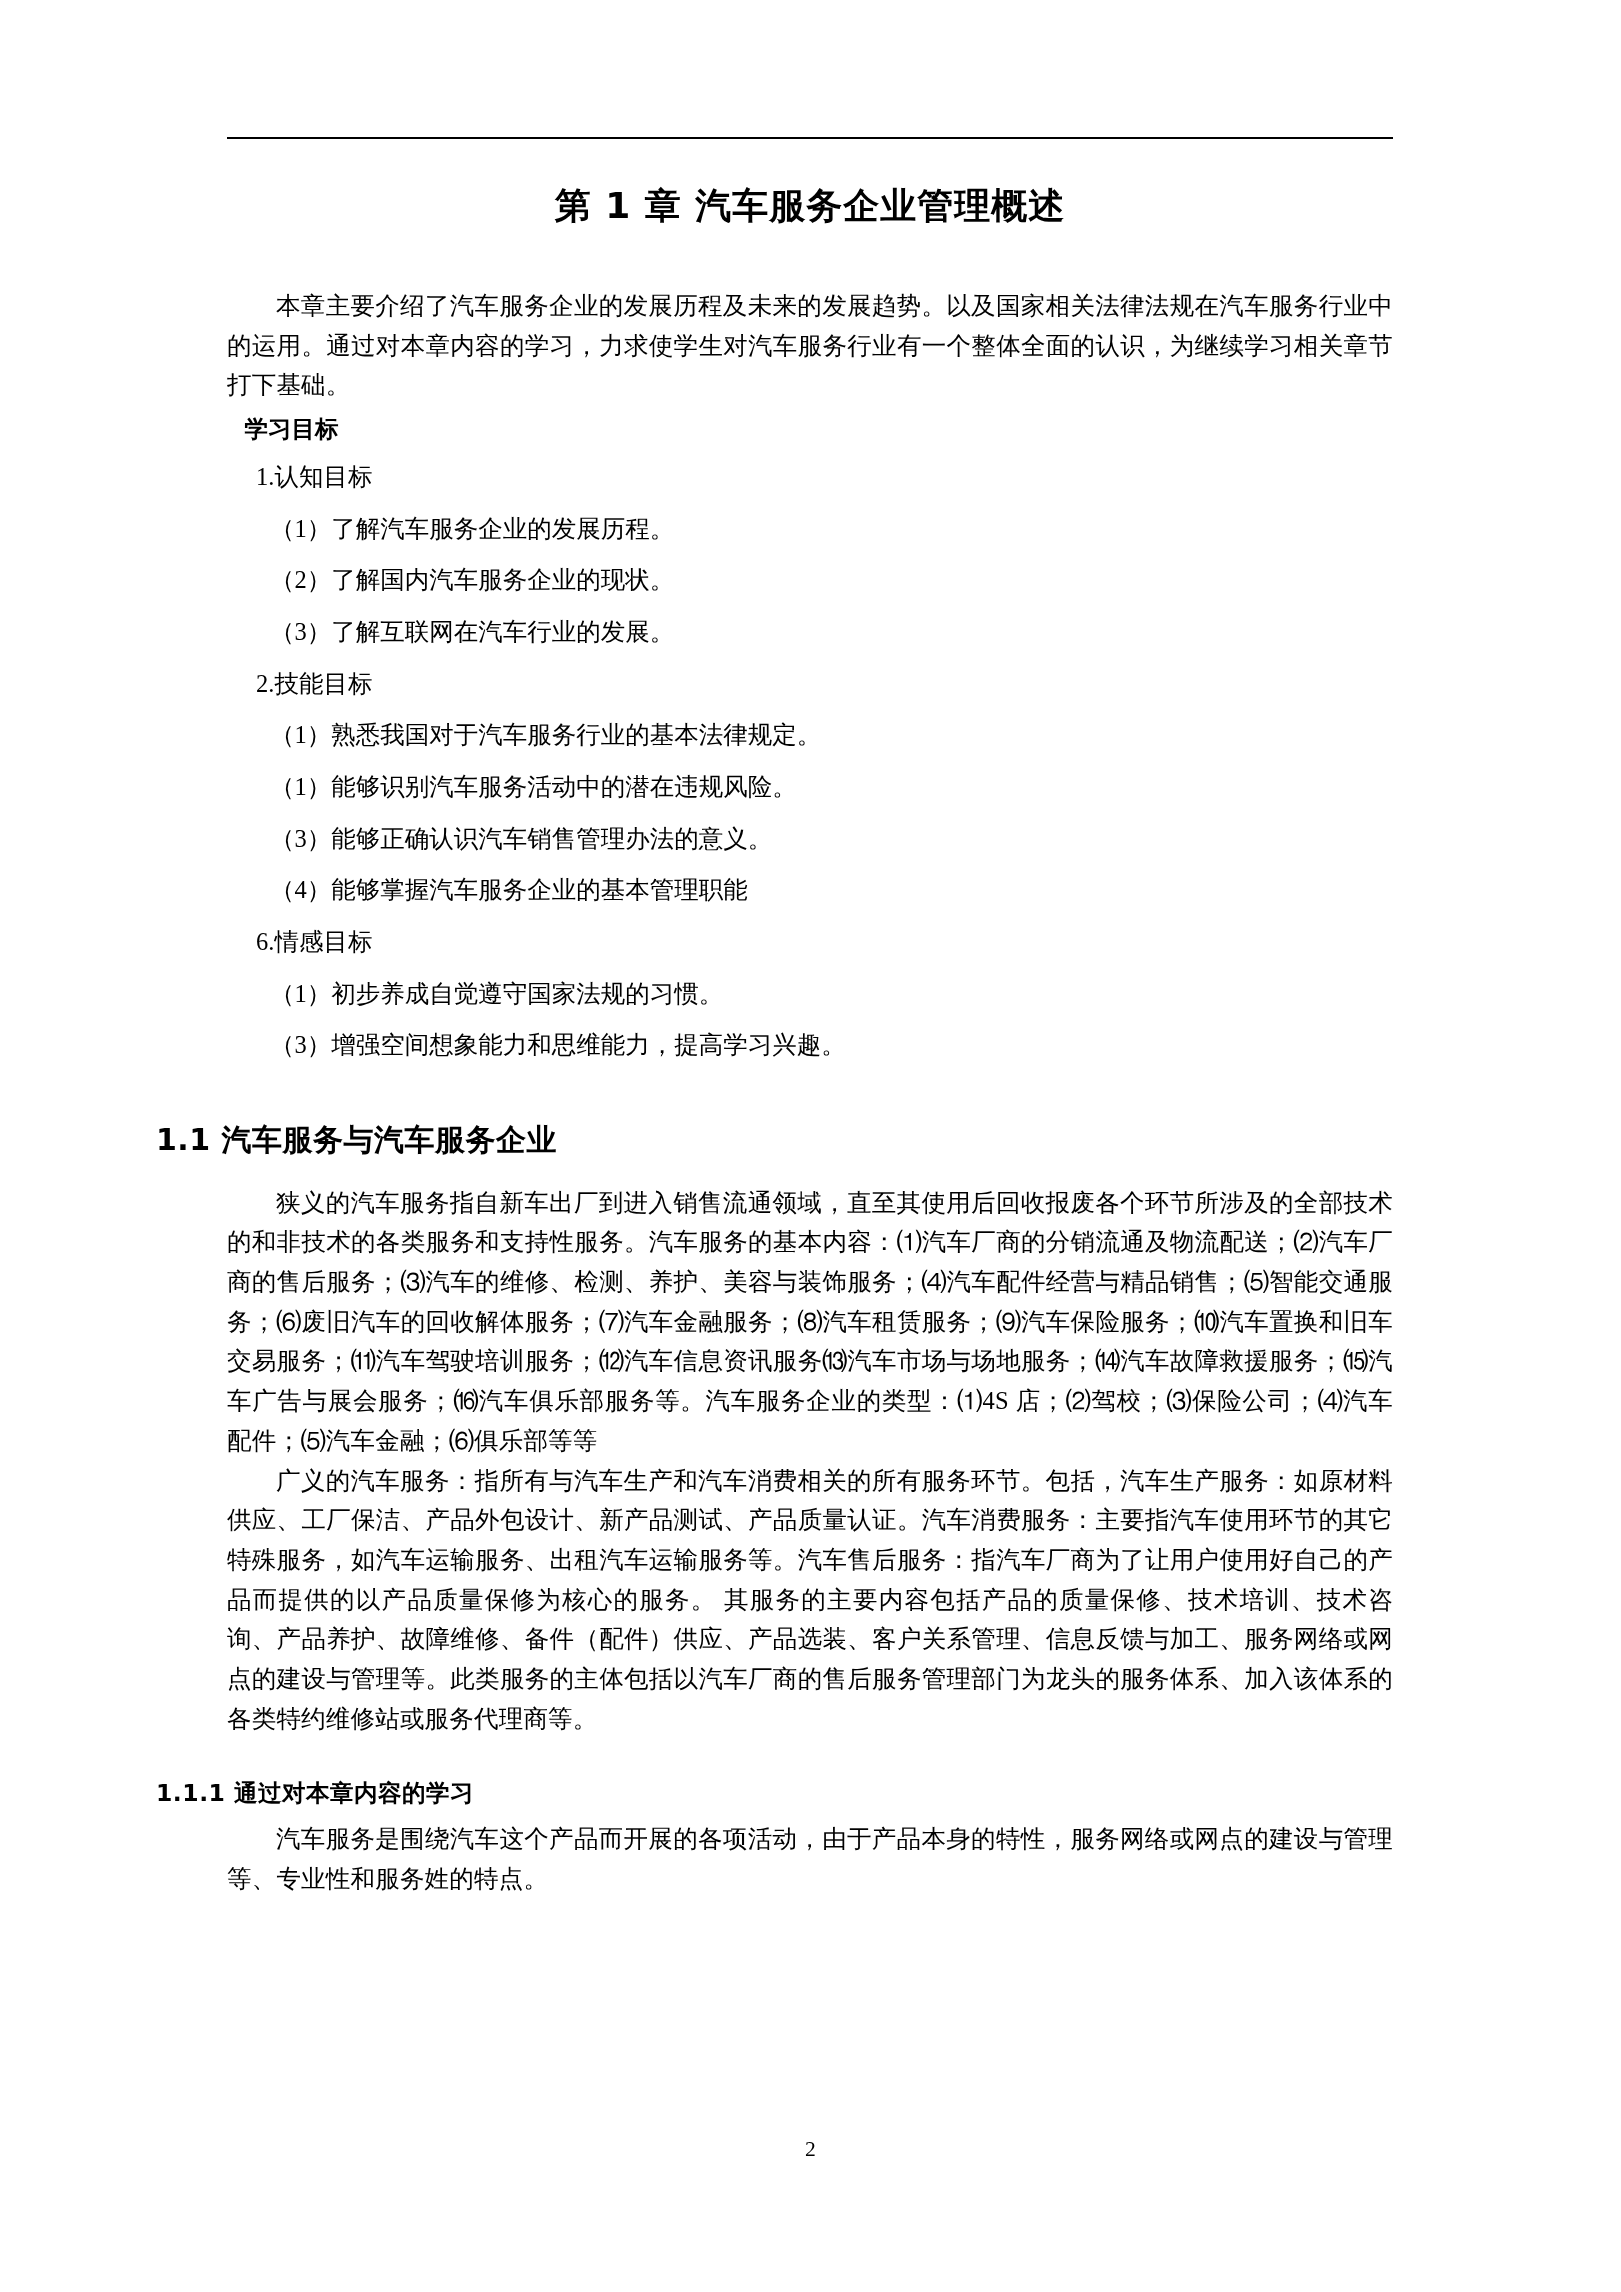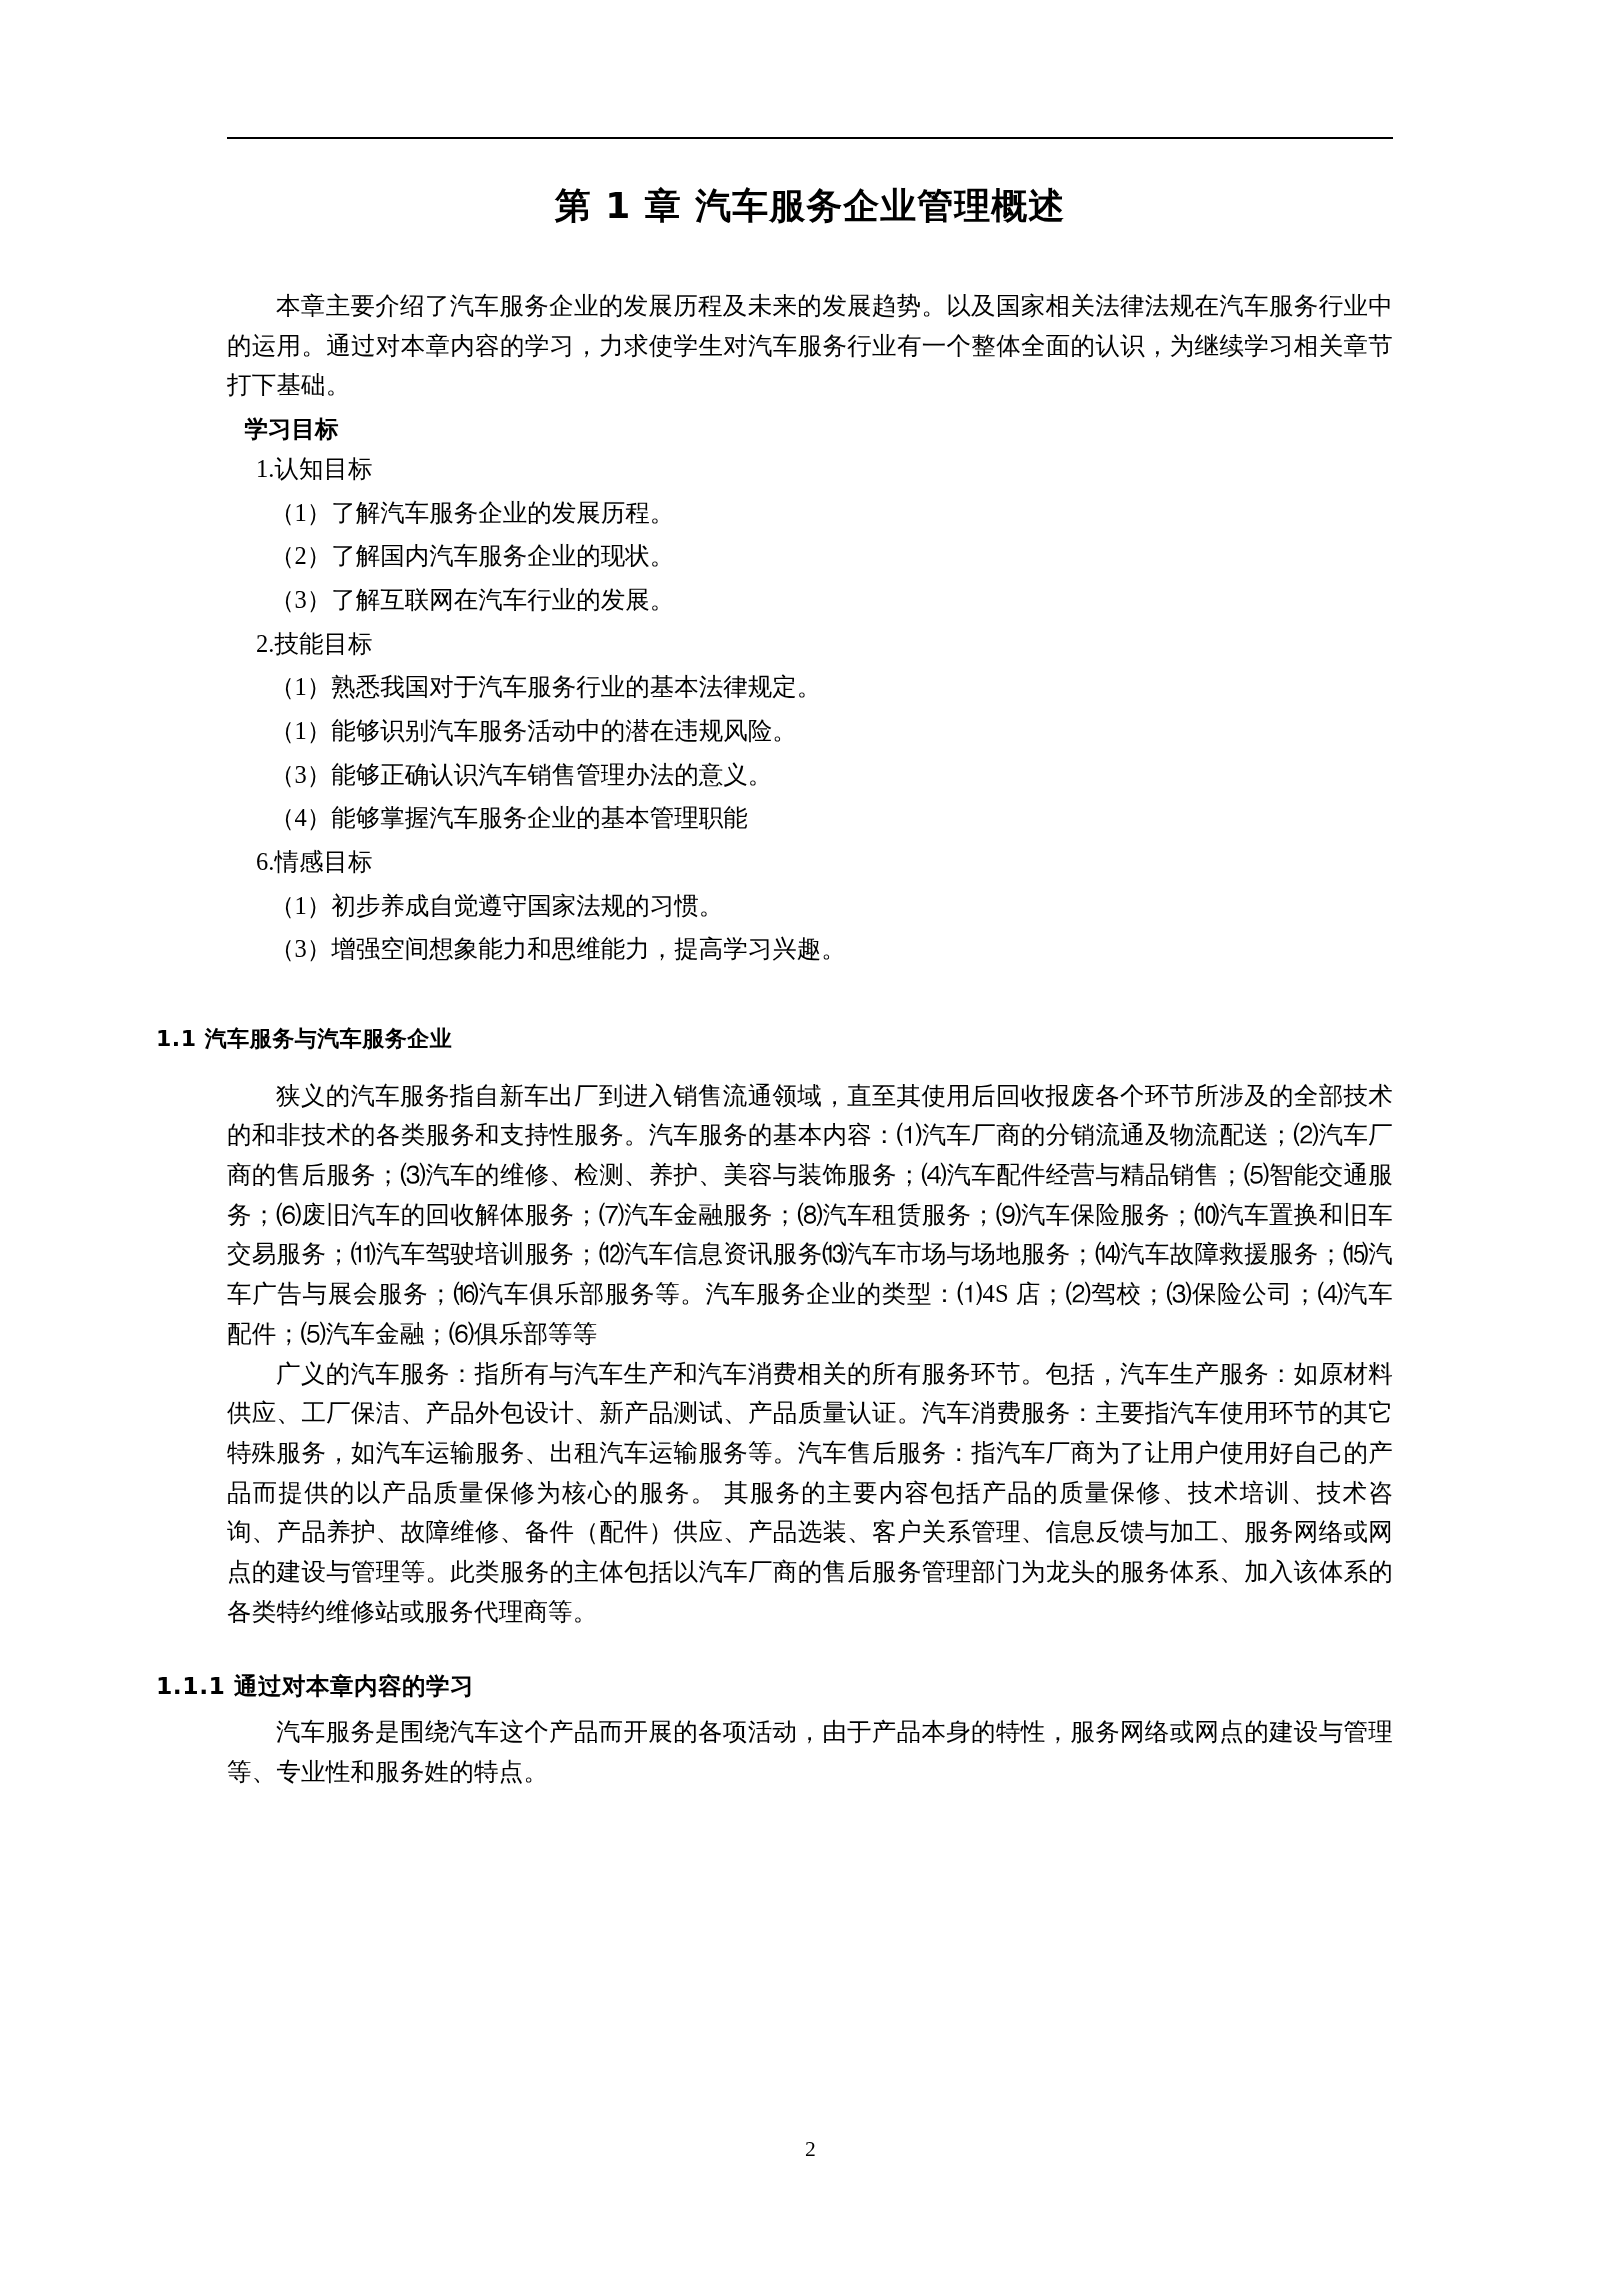--- a/index.html
+++ b/index.html
@@ -55,30 +55,30 @@
     text-align: justify;
     text-justify: inter-ideograph;
     letter-spacing: 0.2px;
   }
   p.indent {
     text-indent: 49px;
   }
   .list-line {
     font-size: 24.5px;
     line-height: 1.62;
-    margin: 4px 0 0 29px;
+    margin: 12px 0 0 29px;
     white-space: nowrap;
   }
   .list-line.sub {
     margin-left: 43px;
   }
   h2.section {
     font-family: "DejaVu Sans", sans-serif;
     font-weight: bold;
-    font-size: 22px;
+    font-size: 30px;
     margin: 55px 0 21.6px -71px;
     letter-spacing: 0.5px;
   }
   h3.subsection {
     font-family: "DejaVu Sans", sans-serif;
     font-weight: bold;
     font-size: 23.5px;
     margin: 39px 0 9.8px -71px;
     letter-spacing: 0.5px;
   }

